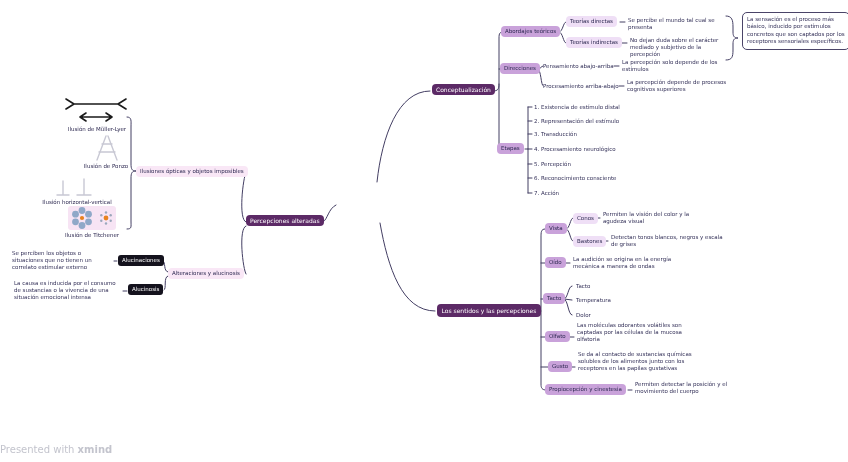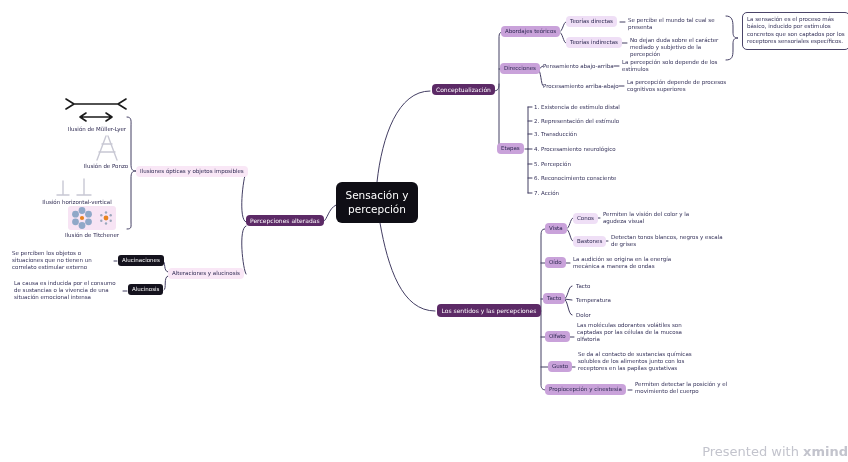--- a/index.html
+++ b/index.html
@@ -13,21 +13,21 @@
   .nd-light{background:#c9a2da;}
   .nd-pale{background:#efdff6;}
   .nd-pink{background:#f9e7f6;}
   .central{position:absolute;left:336px;top:182px;width:82px;height:41px;z-index:2;
            background:#0f0e15;color:#fff;border-radius:6px;display:flex;align-items:center;
            justify-content:center;text-align:center;font-size:10.5px;line-height:1.25;}
   .txt{position:absolute;z-index:1;font-size:5.5px;line-height:1.3;color:#333058;}
   .cap{position:absolute;z-index:1;font-size:5.5px;color:#2c2850;text-align:center;}
   .note{position:absolute;z-index:2;border:1px solid #4a4468;border-radius:5px;background:#fff;
         padding:3px 4px;font-size:5.5px;line-height:1.35;color:#333058;}
-  .footer{position:absolute;left:0;right:0;top:444px;text-align:right;font-size:13px;color:#c3c4cd;}
+  .footer{position:absolute;left:0;right:0;top:444px;text-align:left;font-size:10px;color:#c3c4cd;}
   .icon{position:absolute;z-index:1;}
   .titchener-bg{position:absolute;z-index:1;background:#f7e4f4;border-radius:3px;}
 </style>
 </head>
 <body>
 
 <div class="canvas">
 
   <svg class="lines" width="848" height="462" viewBox="0 0 848 462" fill="none" stroke="#433e63" stroke-width="1" stroke-linecap="round">
 
@@ -87,21 +87,20 @@
 
     <path d="M564,299 C568,299 568,286 572,286"></path>
     <path d="M564,299 L572,300"></path>
     <path d="M564,299 C568,299 568,315 572,315"></path>
 
     <path d="M570,337 L574,337"></path>
     <path d="M571,367 L575,367"></path>
     <path d="M628,390 L632,390"></path>
   </svg>
 
-  <div class="central">Sensación y percepción</div>
 
   <div class="node nd-dark" style="left:246px;top:215px;">Percepciones alteradas</div>
 
   <div class="node nd-pink" style="left:136px;top:166px;">Ilusiones ópticas y objetos imposibles</div>
 
   <svg class="icon" style="left:64px;top:98px;" width="64" height="26" viewBox="0 0 64 26" fill="none" stroke="#1a1a1a" stroke-width="1.6" stroke-linecap="round">
     <path d="M10,6 L54,6 M10,6 L2,1 M10,6 L2,11 M54,6 L62,1 M54,6 L62,11"></path>
     <path d="M16,19 L48,19 M16,19 L22,15 M16,19 L22,23 M48,19 L42,15 M48,19 L42,23"></path>
   </svg>
   <div class="cap" style="left:56px;top:126px;width:82px;">Ilusión de Müller-Lyer</div>

